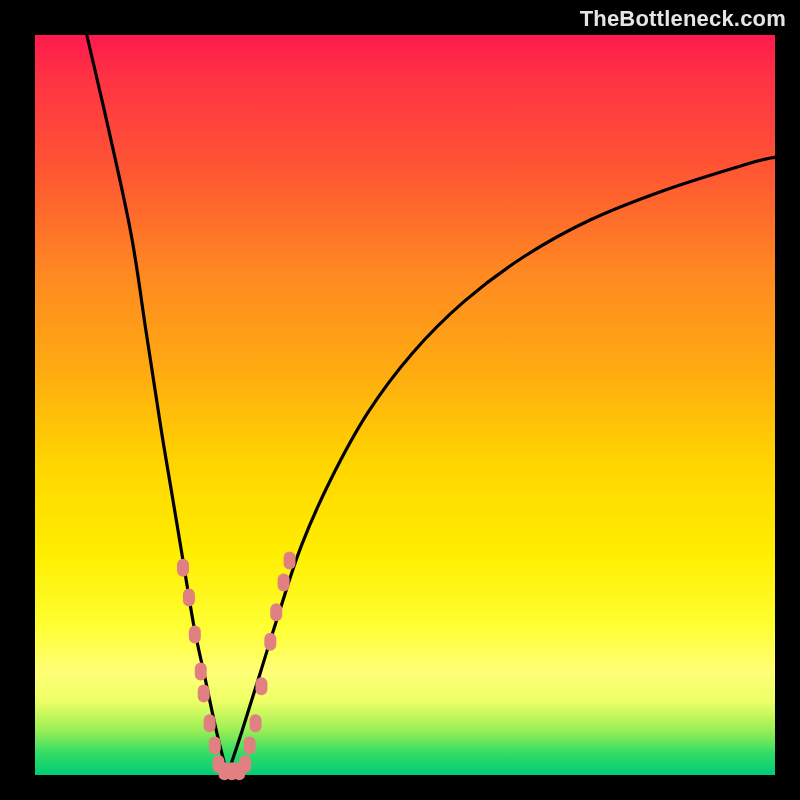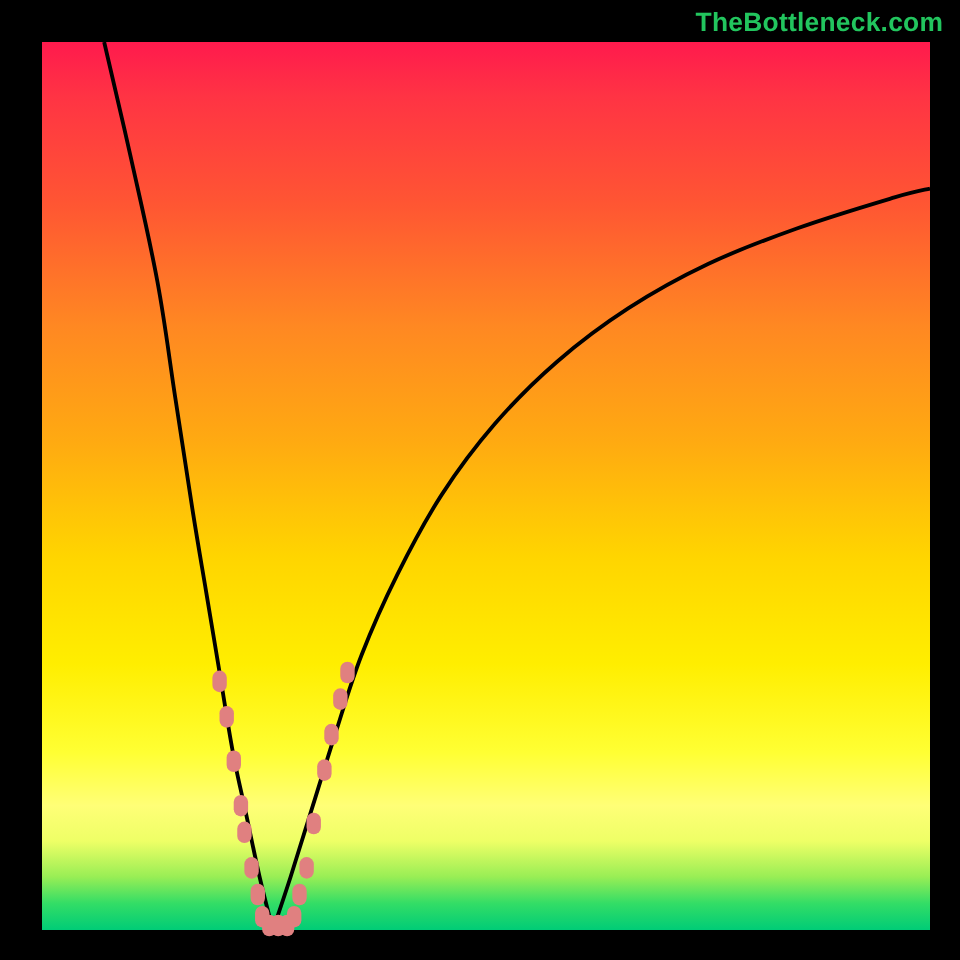--- a/index.html
+++ b/index.html
@@ -37,21 +37,21 @@
       #33dd66 97%,
       #00cc77 100%);
   }
   .watermark {
     position: absolute;
     top: 6px;
     right: 14px;
     font-family: Arial, Helvetica, sans-serif;
     font-size: 22px;
     font-weight: 600;
-    color: #22c55e;
+    color: #e5e5e5;
     letter-spacing: 0.2px;
   }
   svg.curves {
     position: absolute;
     left: 0;
     top: 0;
   }
 </style>
 </head>
 <body>

